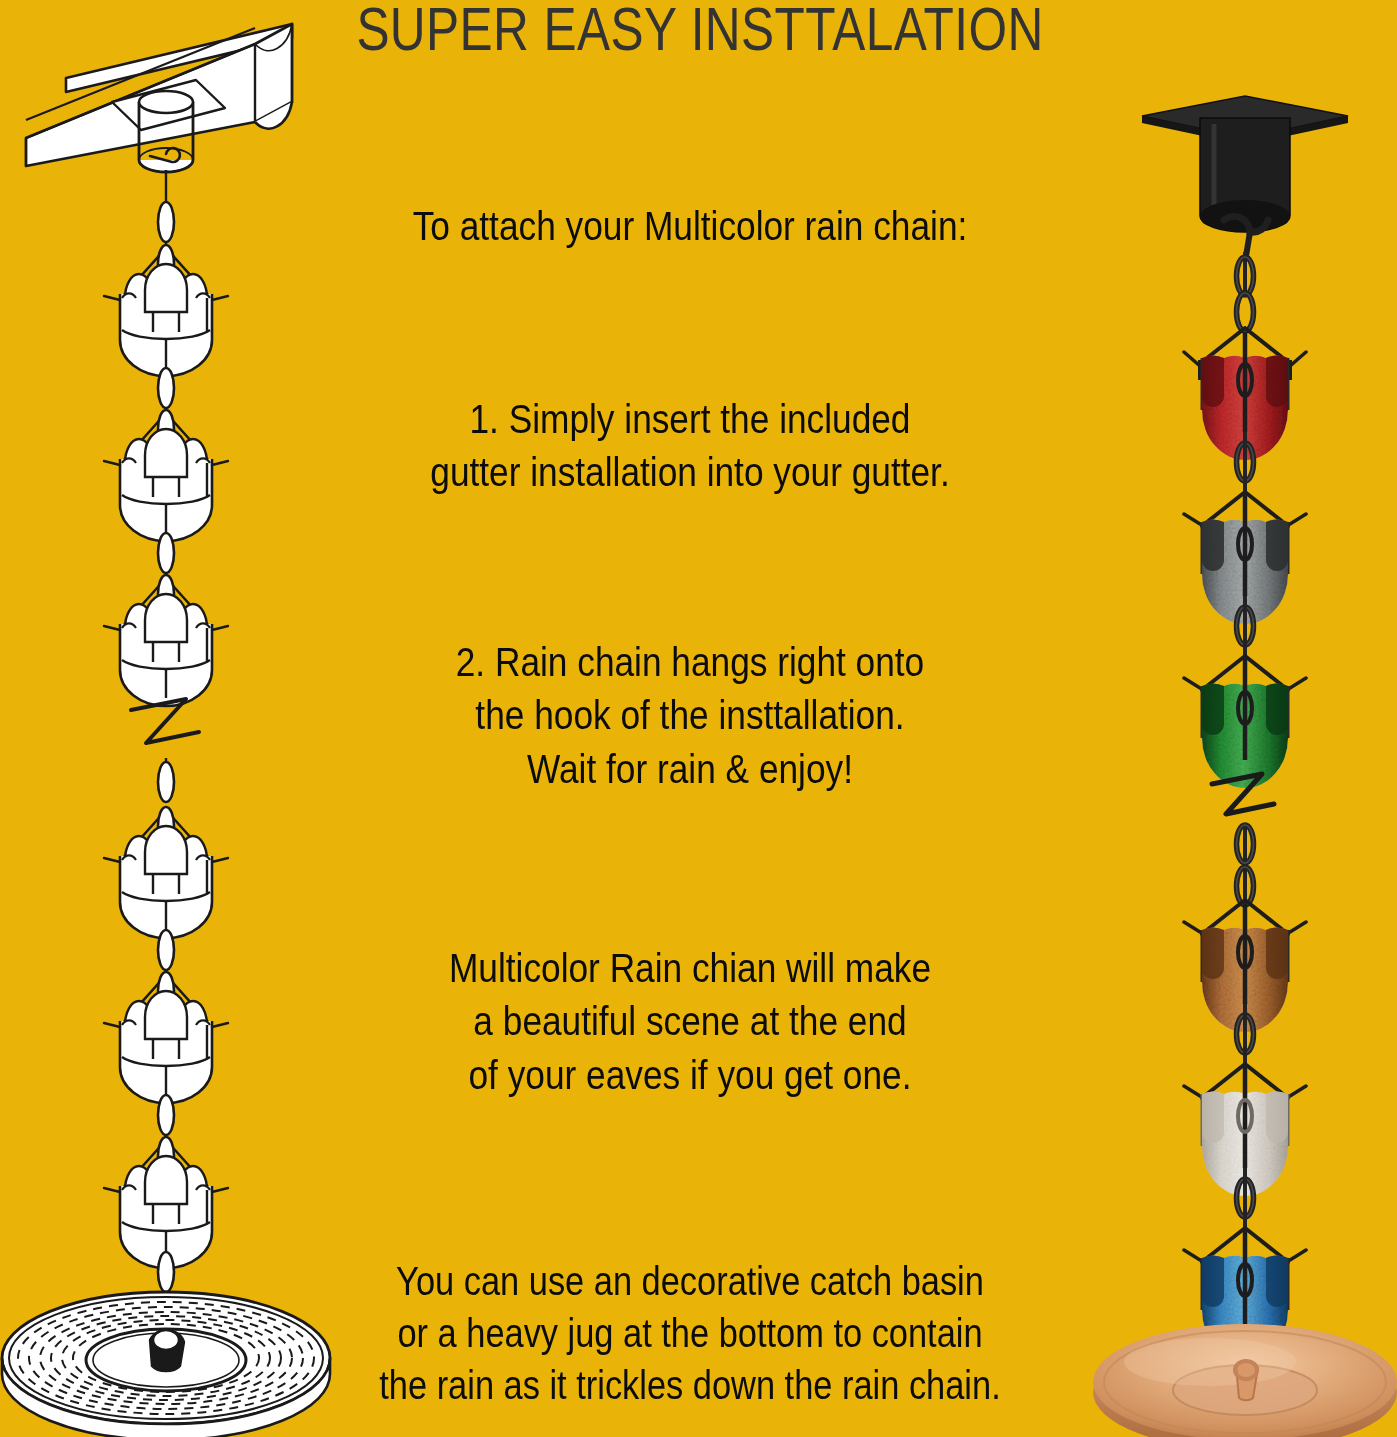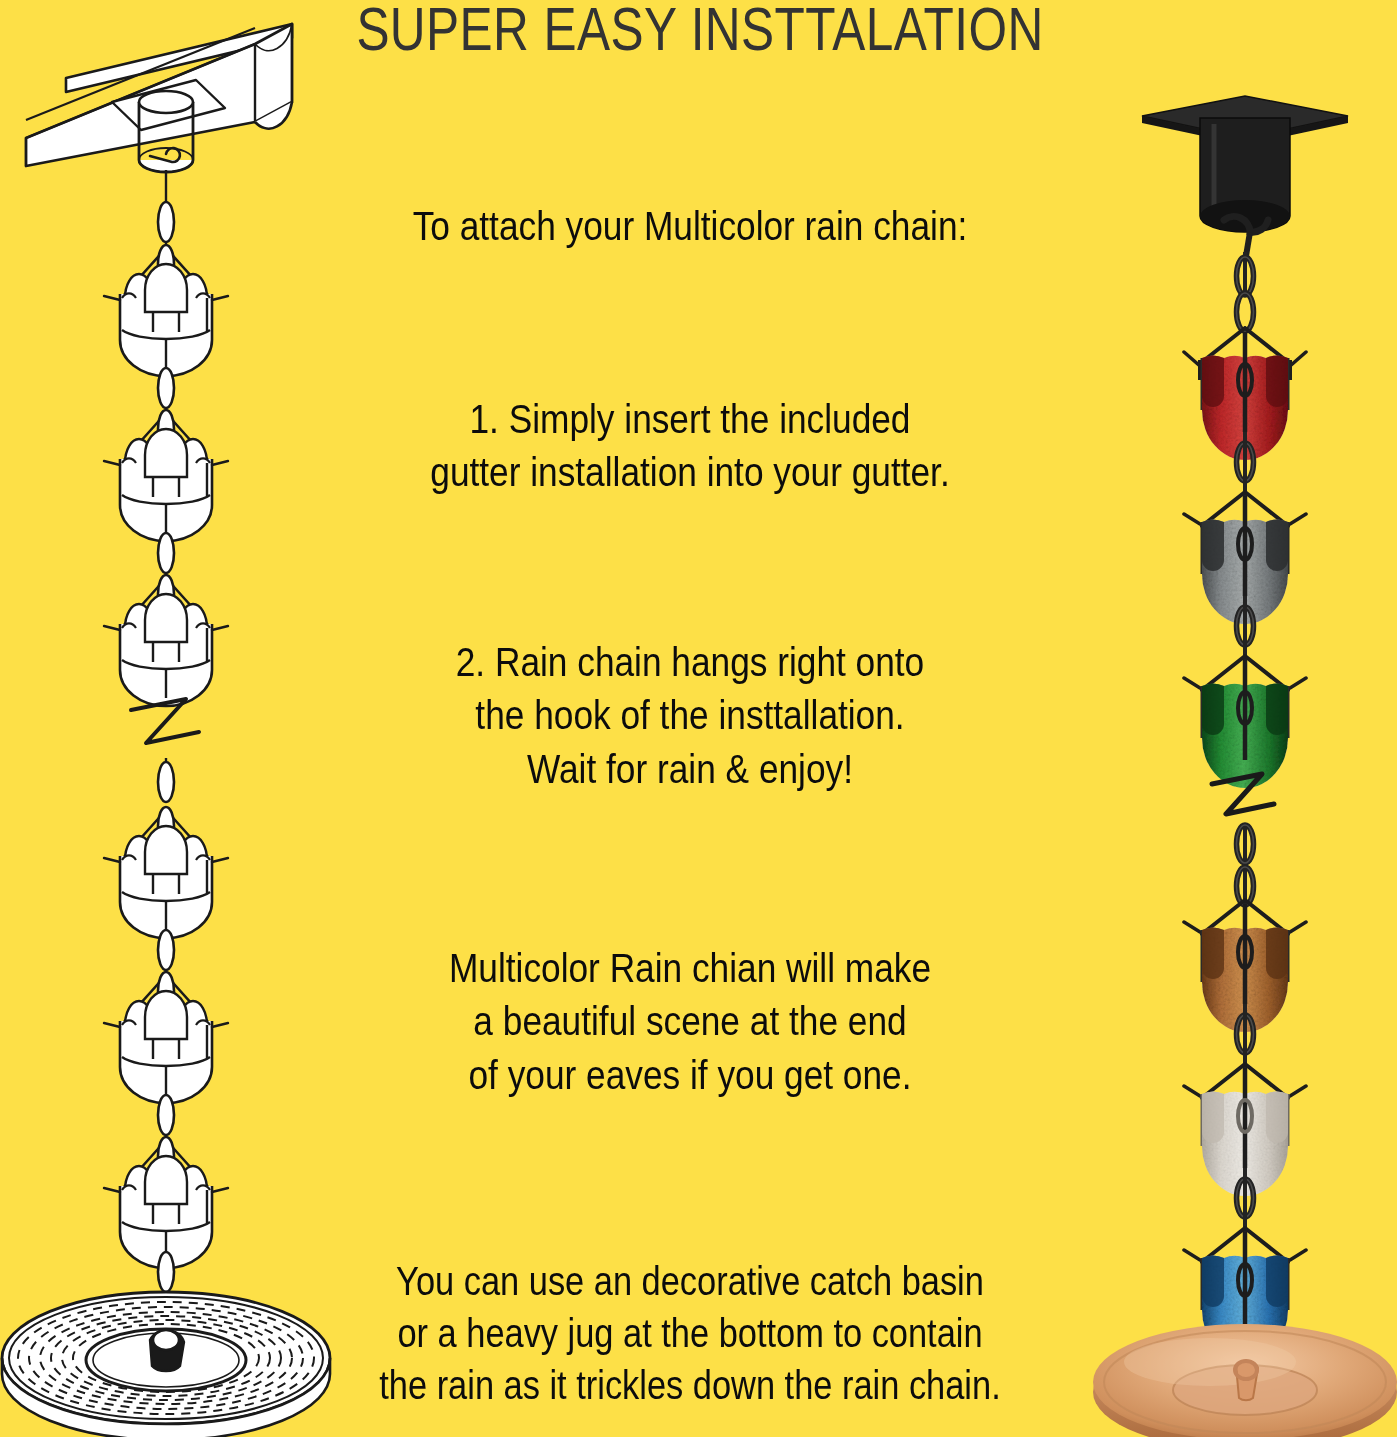--- a/index.html
+++ b/index.html
@@ -8,21 +8,21 @@
     padding: 0;
     background: #ffffff;
   }
   body {
     font-family: "Liberation Sans", "DejaVu Sans", sans-serif;
   }
   #page {
     position: relative;
     width: 1397px;
     height: 1437px;
-    background: #fde047;
+    background: #eab308;
     overflow: hidden;
   }
 
   
   #title {
     position: absolute;
     left: 200px;
     top: -4px;
     width: 1000px;
     height: 66px;

